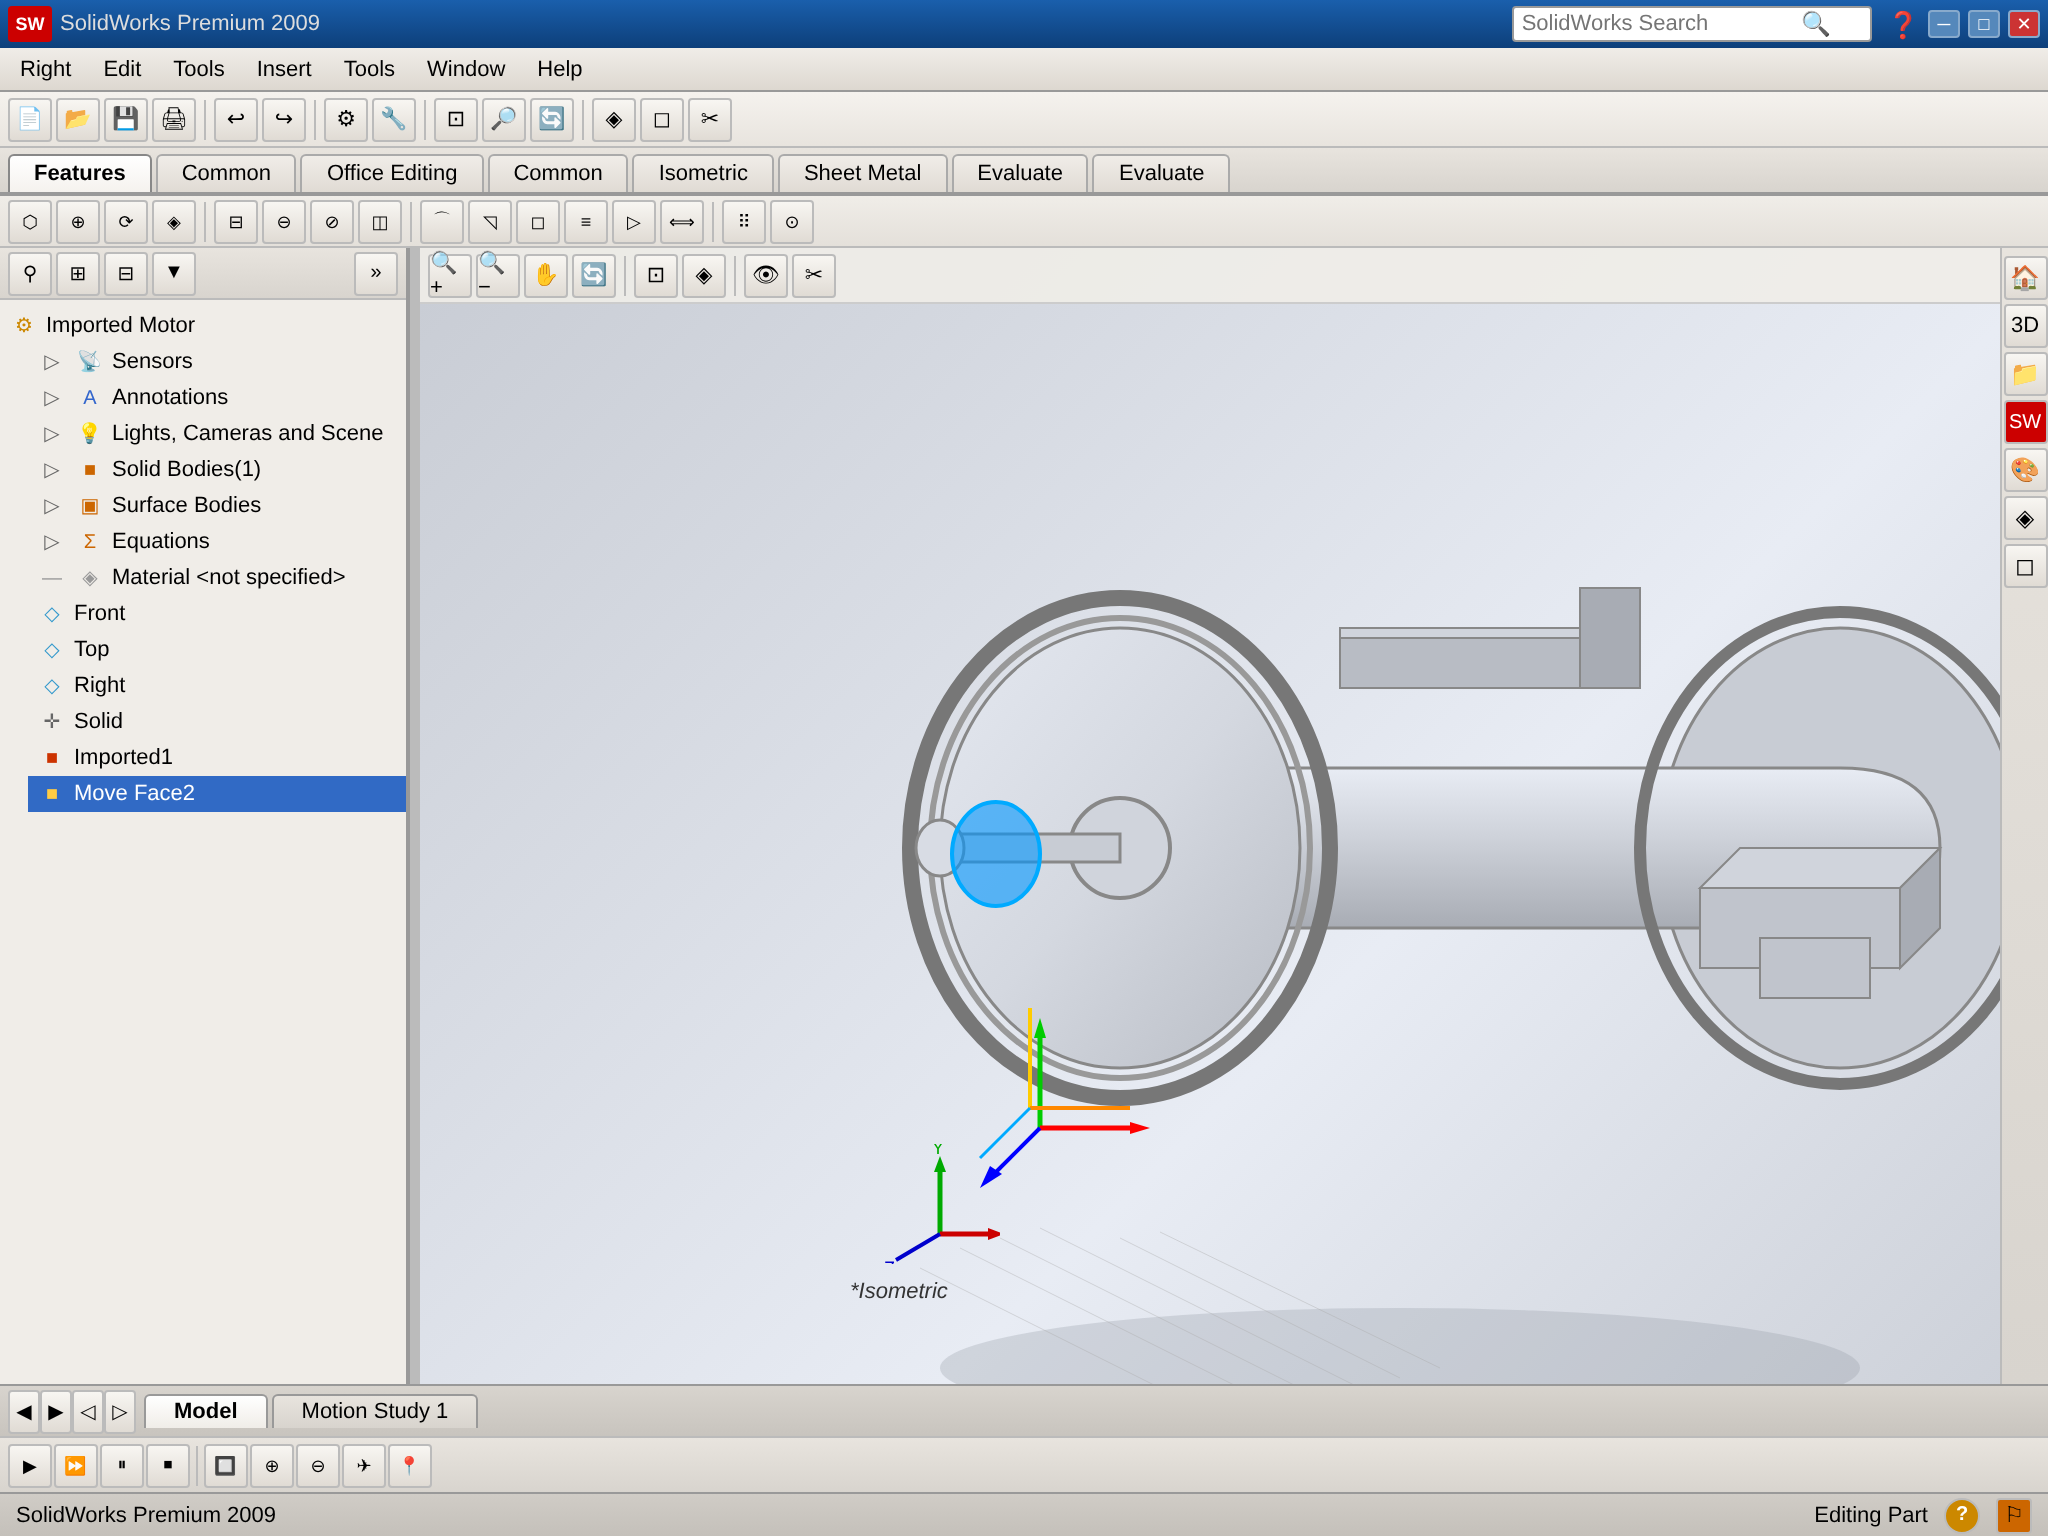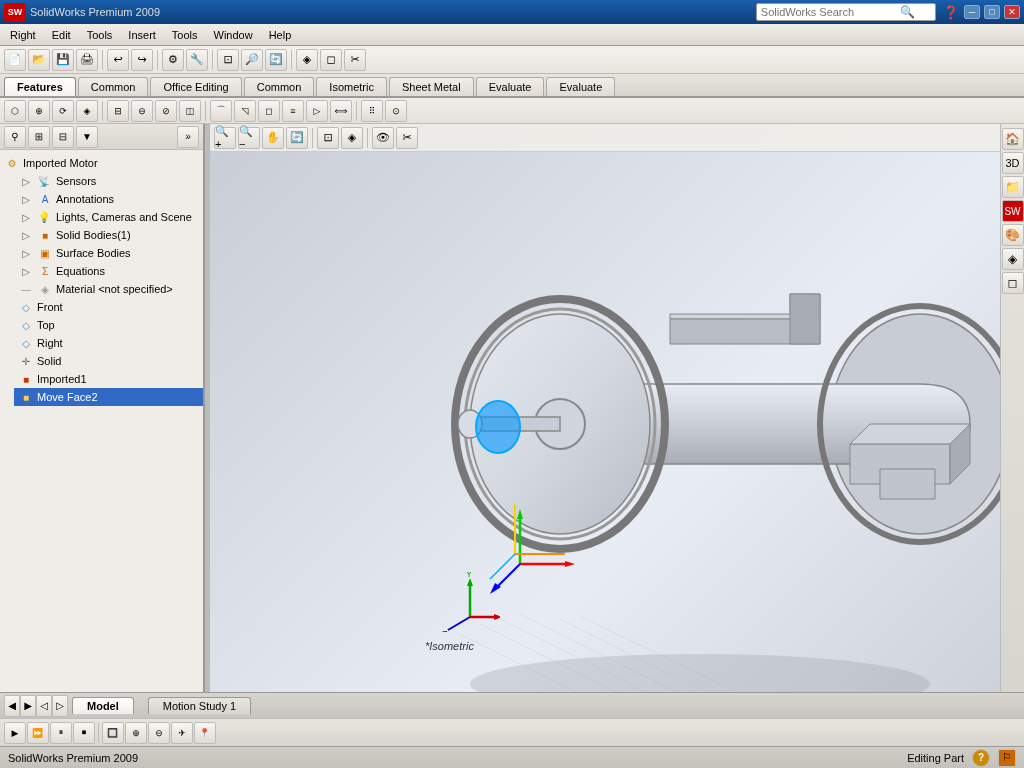--- a/index.html
+++ b/index.html
@@ -77,21 +77,21 @@
     #isometric-label { position: absolute; bottom: 40px; left: 215px; font-size: 11px; color: #333; font-style: italic; }
 
     
     #right-toolbar { position: absolute; right: 0; top: 0; width: 24px; height: 100%; background: linear-gradient(to bottom, #e8e4de, #d8d4ce); border-left: 1px solid #bbb; display: flex; flex-direction: column; align-items: center; padding: 4px 2px; gap: 2px; }
 
     
     #viewport-toolbar { position: absolute; top: 0; left: 0; right: 24px; height: 28px; background: rgba(240,237,232,0.9); border-bottom: 1px solid #ccc; display: flex; align-items: center; padding: 0 4px; gap: 2px; }
 
     
     #bottom-tabs { height: 26px; background: linear-gradient(to bottom, #d8d4ce, #c8c4be); display: flex; align-items: center; padding: 0 4px; border-top: 1px solid #999; }
-    .bottom-tab { padding: 2px 14px; background: linear-gradient(to bottom, #e8e4de, #d8d4ce); border: 1px solid #999; border-bottom: none; border-radius: 3px 3px 0 0; cursor: pointer; font-size: 11px; margin-right: 14px; }
+    .bottom-tab { padding: 2px 14px; background: linear-gradient(to bottom, #e8e4de, #d8d4ce); border: 1px solid #999; border-bottom: none; border-radius: 3px 3px 0 0; cursor: pointer; font-size: 11px; margin-right: 2px; }
     .bottom-tab.active { background: linear-gradient(to bottom, #fff, #f0ede8); font-weight: bold; }
 
     
     #bottom-toolbar { height: 28px; background: linear-gradient(to bottom, #e8e4de, #d8d4ce); display: flex; align-items: center; padding: 0 4px; gap: 1px; border-top: 1px solid #bbb; }
 
     
     #status-bar { height: 22px; background: linear-gradient(to bottom, #d0ccc6, #c4c0ba); display: flex; align-items: center; justify-content: space-between; padding: 0 8px; border-top: 1px solid #999; font-size: 11px; }
 
     
     #resize-handle { width: 5px; background: #bbb; cursor: ew-resize; }

